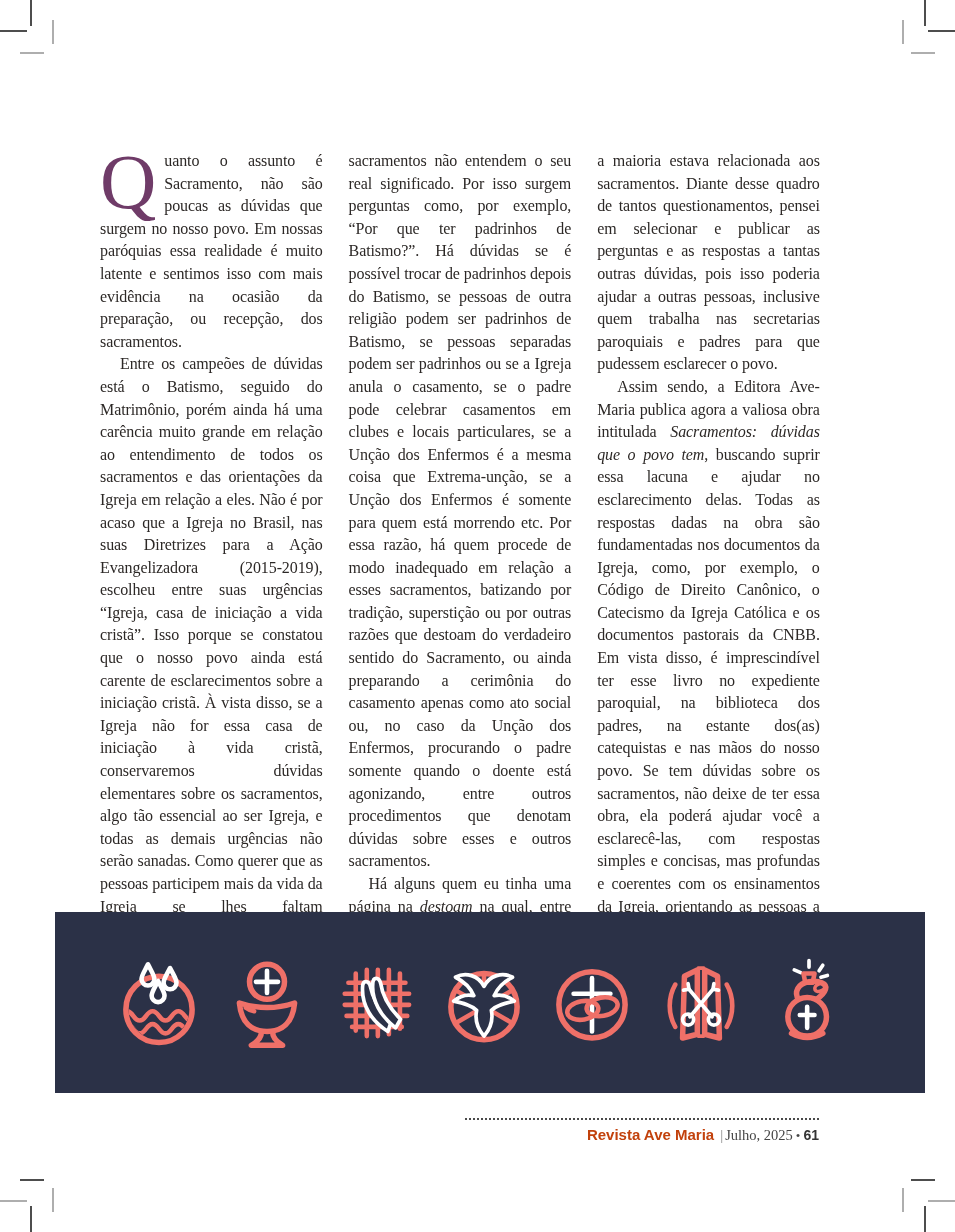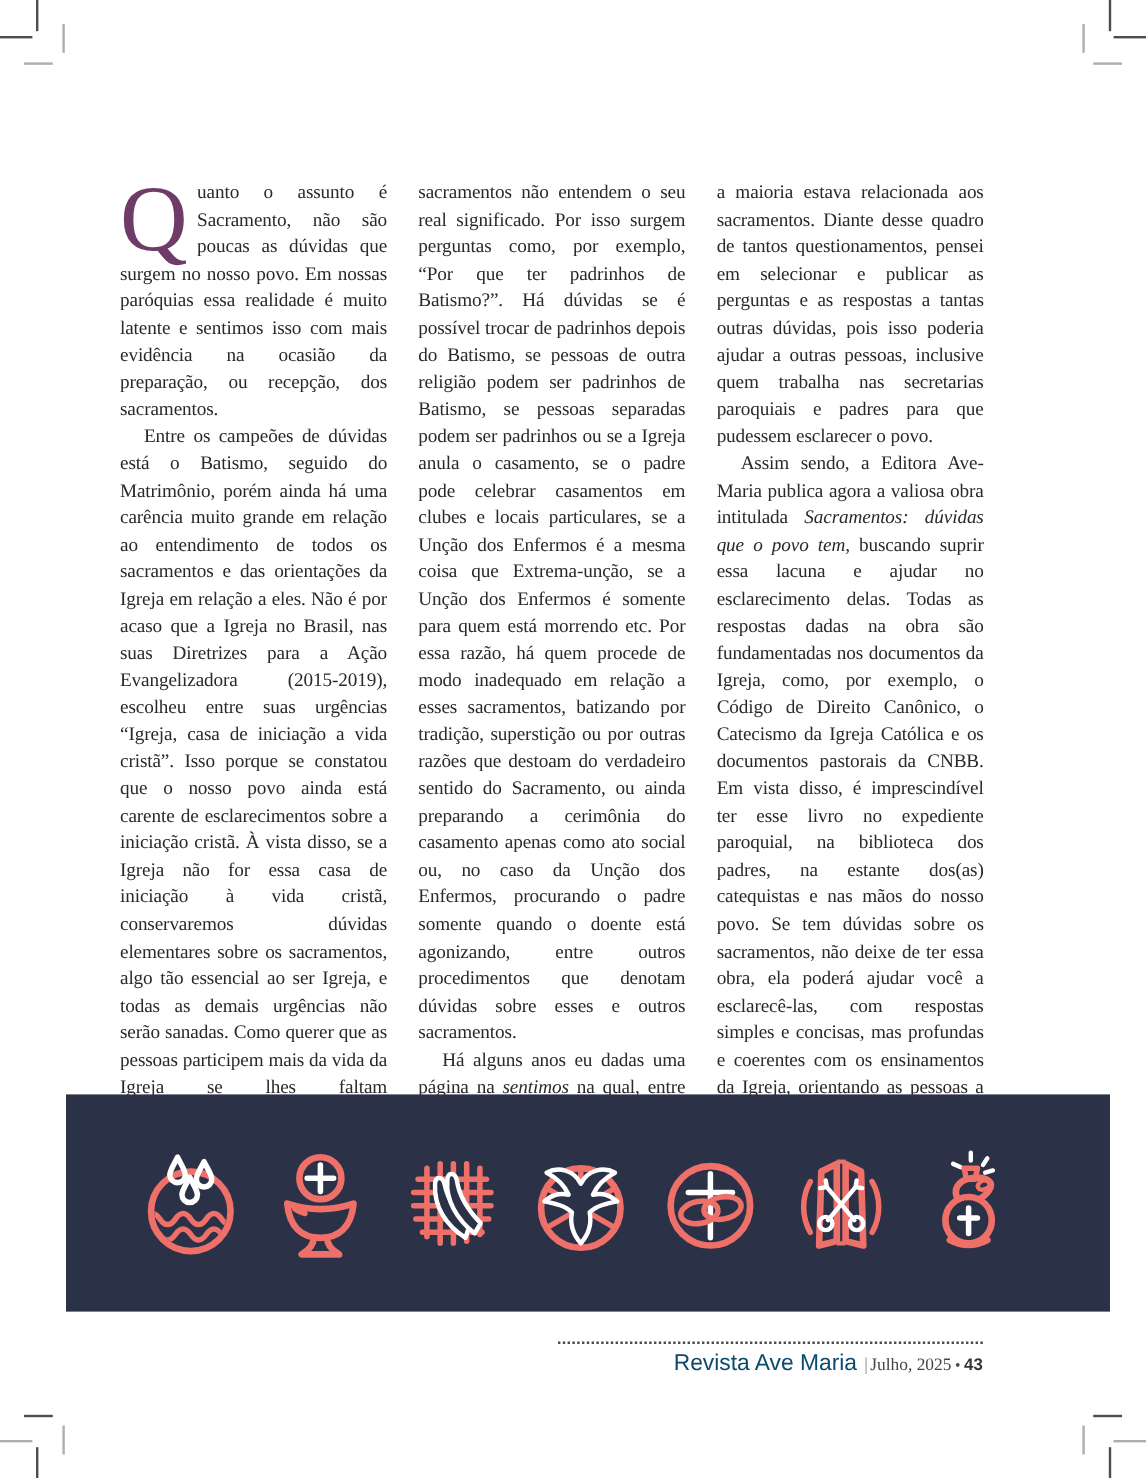--- a/index.html
+++ b/index.html
@@ -42,21 +42,21 @@
   .icon-box svg{display:block;width:100%;height:100%;}
   .coral{stroke:var(--coral);fill:none;}
   .white{stroke:#ffffff;fill:none;}
   .navyfill{fill:var(--navy);}
   
   .footer{
     position:absolute;left:465px;top:1118px;width:354px;text-align:right;
   }
   .footer-rule{border-top:2px dotted #4a4a4a;height:0;margin-bottom:6px;}
   .footer-text{white-space:nowrap;color:#3c3c3c;}
-  .mag{font-family:"Liberation Sans","DejaVu Sans",sans-serif;font-weight:normal;font-size:19px;color:#0c4a6e;}
+  .mag{font-family:"Liberation Sans","DejaVu Sans",sans-serif;font-weight:bold;font-size:15px;color:#c2410c;}
   .sep{color:#8a8a8a;font-size:15px;padding:0 2px 0 6px;font-weight:normal;}
   .issue{font-size:14.5px;color:#454545;}
   .dot{color:#454545;font-size:13px;padding:0 3px;}
   .pageno{font-family:"Liberation Sans","DejaVu Sans",sans-serif;font-weight:bold;font-size:14px;color:#343434;}
 </style>
 </head>
 <body>
 
 <div class="page">
 
@@ -80,21 +80,21 @@
   <div class="cm gray" style="right:51px;bottom:20px;width:2px;height:24px;"></div>
   <div class="cm" style="right:20px;bottom:51px;width:24px;height:2px;"></div>
 
   <div class="article">
     <div class="column">
         <p class=""><span class="dropcap">Q</span><span>uanto o assunto é Sacramento, não são poucas as dúvidas que surgem no nosso povo. Em nossas paróquias essa realidade é muito latente e sentimos isso com mais evidência na ocasião da preparação, ou recepção, dos sacramentos.</span></p>
         <p class="indent"><span>Entre os campeões de dúvidas está o Batismo, seguido do Matrimônio, porém ainda há uma carência muito grande em relação ao entendimento de todos os sacramentos e das orientações da Igreja em relação a eles. Não é por acaso que a Igreja no Brasil, nas suas Diretrizes para a Ação Evangelizadora (2015-2019), escolheu entre suas urgências “Igreja, casa de iniciação a vida cristã”. Isso porque se constatou que o nosso povo ainda está carente de esclarecimentos sobre a iniciação cristã. À vista disso, se a Igreja não for essa casa de iniciação à vida cristã, conservaremos dúvidas elementares sobre os sacramentos, algo tão essencial ao ser Igreja, e todas as demais urgências não serão sanadas. Como querer que as pessoas participem mais da vida da Igreja se lhes faltam esclarecimentos elementares em relação àquilo que é essencial para a vivência eclesial, que são os sacramentos?</span></p>
       </div>
     <div class="column">
         <p class=""><span>sacramentos não entendem o seu real significado. Por isso surgem perguntas como, por exemplo, “Por que ter padrinhos de Batismo?”. Há dúvidas se é possível trocar de padrinhos depois do Batismo, se pessoas de outra religião podem ser padrinhos de Batismo, se pessoas separadas podem ser padrinhos ou se a Igreja anula o casamento, se o padre pode celebrar casamentos em clubes e locais particulares, se a Unção dos Enfermos é a mesma coisa que Extrema-unção, se a Unção dos Enfermos é somente para quem está morrendo etc. Por essa razão, há quem procede de modo inadequado em relação a esses sacramentos, batizando por tradição, superstição ou por outras razões que destoam do verdadeiro sentido do Sacramento, ou ainda preparando a cerimônia do casamento apenas como ato social ou, no caso da Unção dos Enfermos, procurando o padre somente quando o doente está agonizando, entre outros procedimentos que denotam dúvidas sobre esses e outros sacramentos.</span></p>
-        <p class="indent"><span>Há alguns anos eu dadas uma página na </span><span class="it">sentimos</span><span> na qual, entre outras coisas, eu respondia às dúvidas das pessoas em relação a vários assuntos da Igreja. Entre as principais dúvidas que chegavam,</span></p>
+        <p class="indent"><span>Há alguns quem eu tinha uma página na </span><span class="it">destoam</span><span> na qual, entre outras coisas, eu respondia às dúvidas das pessoas em relação a vários assuntos da Igreja. Entre as principais dúvidas que chegavam,</span></p>
       </div>
     <div class="column">
         <p class=""><span>a maioria estava relacionada aos sacramentos. Diante desse quadro de tantos questionamentos, pensei em selecionar e publicar as perguntas e as respostas a tantas outras dúvidas, pois isso poderia ajudar a outras pessoas, inclusive quem trabalha nas secretarias paroquiais e padres para que pudessem esclarecer o povo.</span></p>
         <p class="indent"><span>Assim sendo, a Editora Ave-Maria publica agora a valiosa obra intitulada </span><span class="it">Sacramentos: dúvidas que o povo tem</span><span>, buscando suprir essa lacuna e ajudar no esclarecimento delas. Todas as respostas dadas na obra são fundamentadas nos documentos da Igreja, como, por exemplo, o Código de Direito Canônico, o Catecismo da Igreja Católica e os documentos pastorais da CNBB. Em vista disso, é imprescindível ter esse livro no expediente paroquial, na biblioteca dos padres, na estante dos(as) catequistas e nas mãos do nosso povo. Se tem dúvidas sobre os sacramentos, não deixe de ter essa obra, ela poderá ajudar você a esclarecê-las, com respostas simples e concisas, mas profundas e coerentes com os ensinamentos da Igreja, orientando as pessoas a ter procedimentos corretos em relação aos sacramentos.</span></p>
       </div>
   </div>
 
   <div class="banner">
 
     <div class="icon-box">
@@ -188,17 +188,17 @@
         <path class="coral" stroke-width="6" stroke-linecap="round" d="M31 83 Q48 92 65 83"></path>
         <path class="white" stroke-width="5" stroke-linecap="round" d="M48 54 V77 M40 63 H56"></path>
       </svg>
     </div>
 
   </div>
 
   <div class="footer">
     <div class="footer-rule"></div>
     <div class="footer-text">
-      <span class="mag">Revista Ave Maria</span><span class="sep">|</span><span class="issue">Julho, 2025</span><span class="dot">•</span><span class="pageno">43</span>
+      <span class="mag">Revista Ave Maria</span><span class="sep">|</span><span class="issue">Julho, 2025</span><span class="dot">•</span><span class="pageno">61</span>
     </div>
   </div>
 
 </div>
 
 </body></html>

